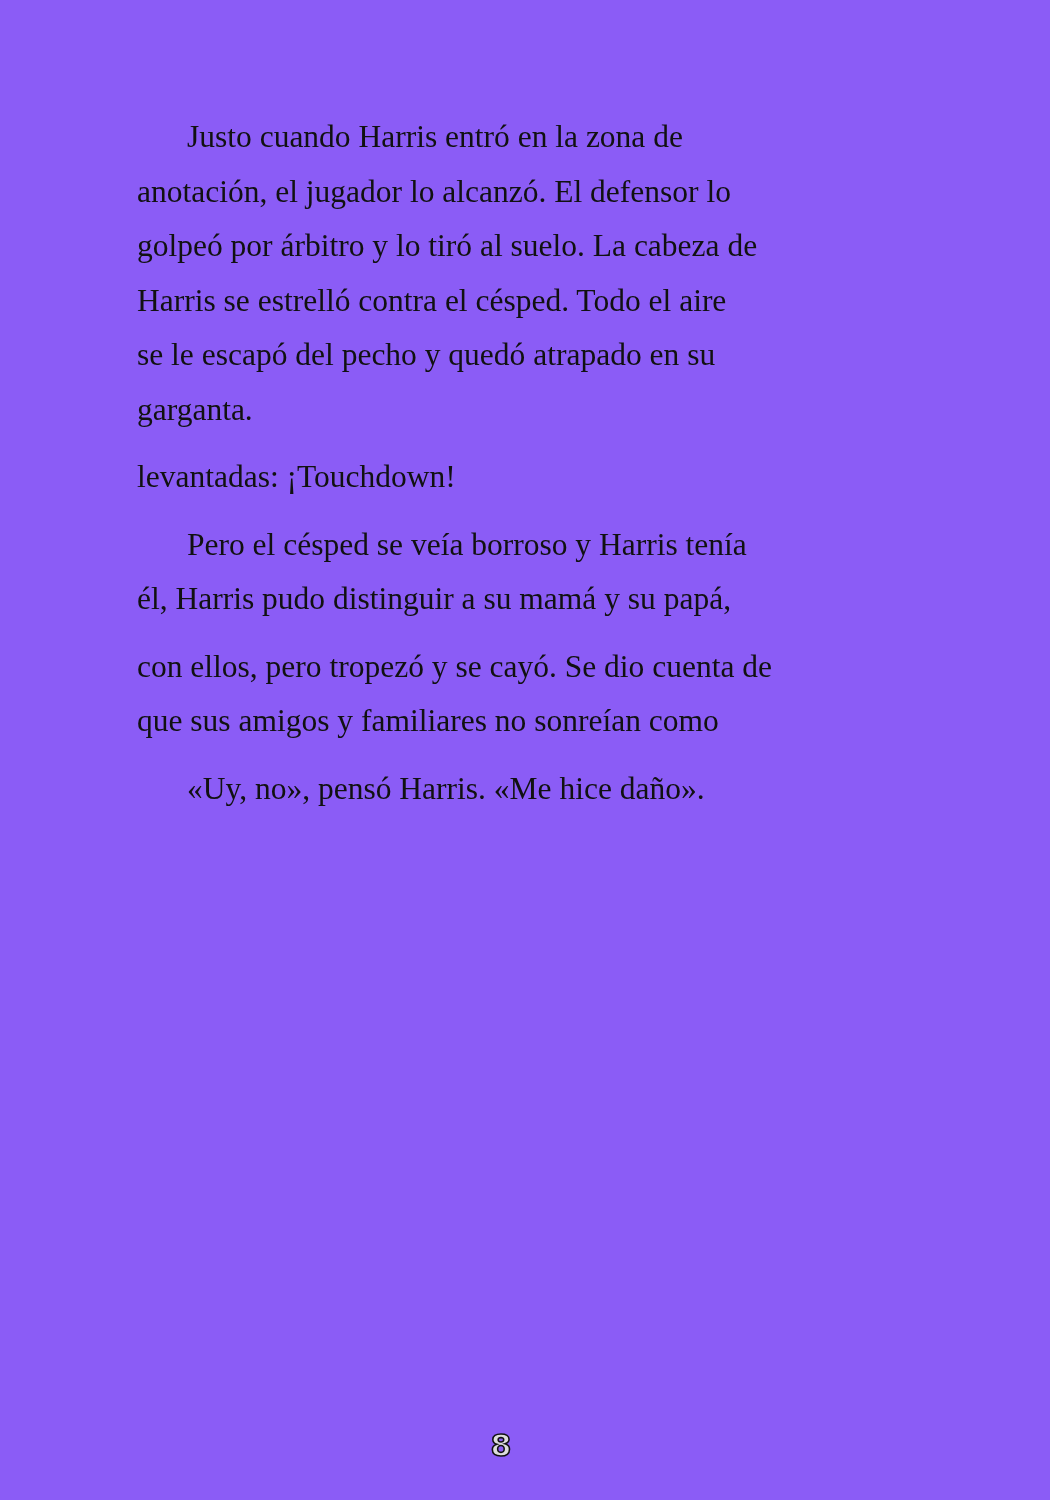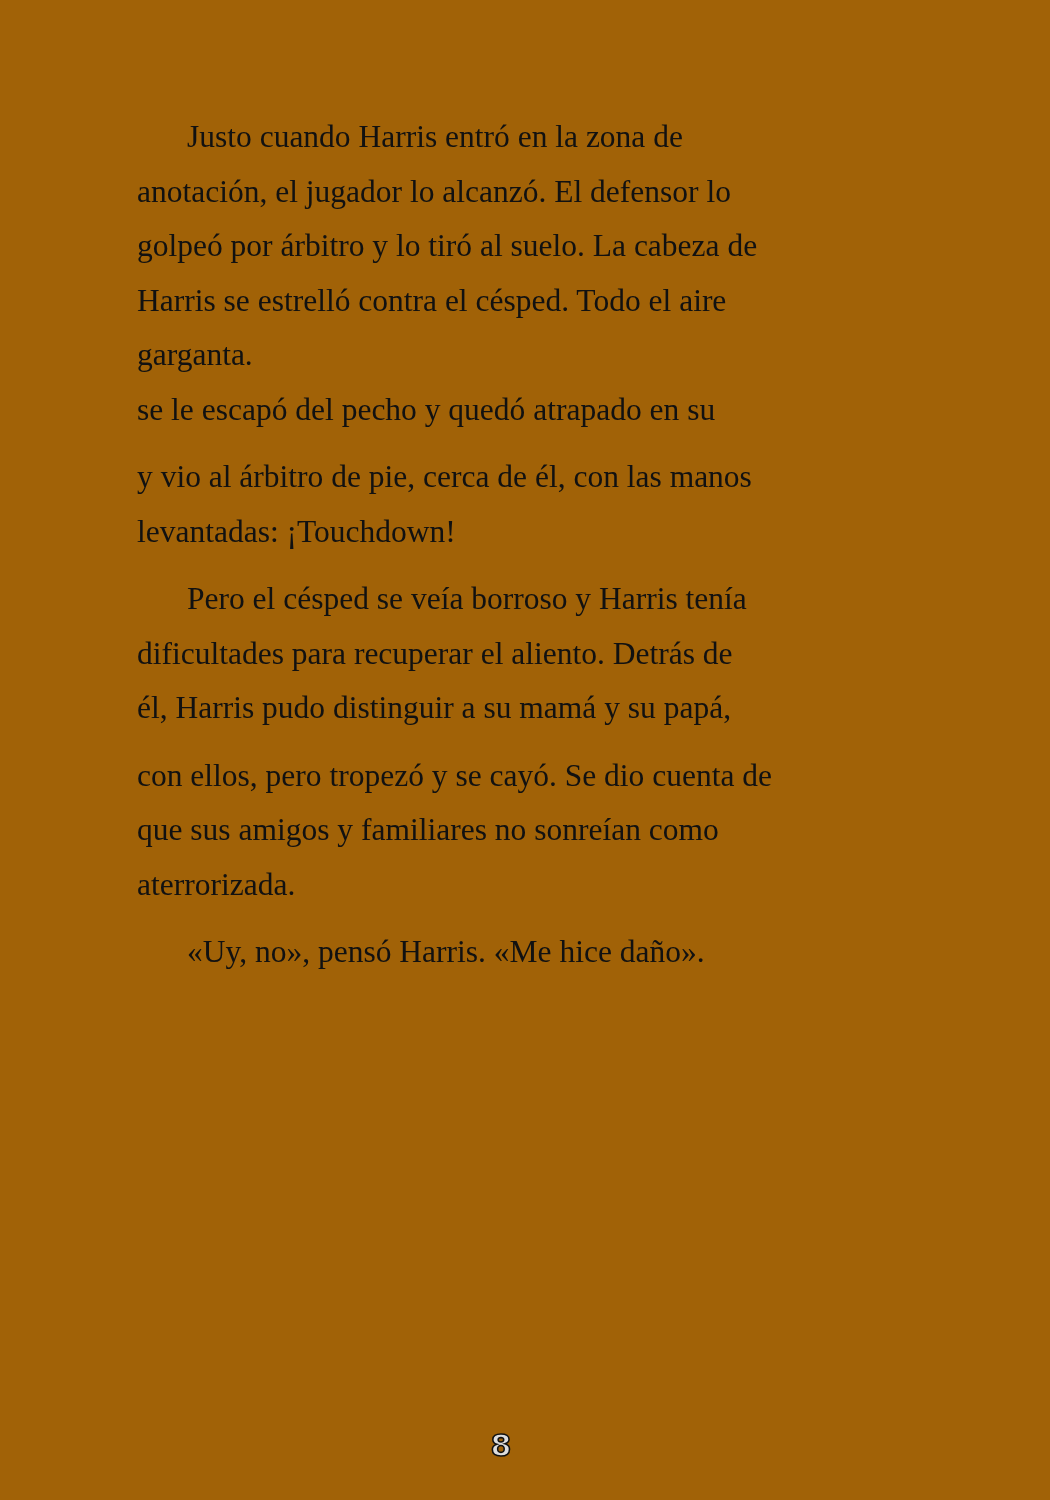--- a/index.html
+++ b/index.html
@@ -12,21 +12,21 @@
       height: 1500px;
       position: relative;
       overflow: hidden;
     }
     .page {
       position: absolute;
       left: 0;
       top: 0;
       width: 1050px;
       height: 1500px;
-      background: #a16207;
+      background: #8b5cf6;
     }
     .text-block {
       position: absolute;
       left: 137px;
       top: 110px;
       width: 780px;
       font-family: "Liberation Serif", serif;
       font-size: 31.5px;
       color: #111111;
       letter-spacing: 0px;
@@ -61,39 +61,36 @@
 <body>
 
 <div class="page">
   <div class="text-block">
 
     <div class="para">
       <span class="line first">Justo cuando Harris entró en la zona de</span>
       <span class="line">anotación, el jugador lo alcanzó. El defensor lo</span>
       <span class="line">golpeó por árbitro y lo tiró al suelo. La cabeza de</span>
       <span class="line">Harris se estrelló contra el césped. Todo el aire</span>
+      <span class="line">se le escapó del pecho y quedó atrapado en su</span>
       <span class="line">garganta.</span>
-      <span class="line">se le escapó del pecho y quedó atrapado en su</span>
     </div>
 
     <div class="para">
-      <span class="line">y vio al árbitro de pie, cerca de él, con las manos</span>
       <span class="line">levantadas: ¡Touchdown!</span>
     </div>
 
     <div class="para">
       <span class="line first">Pero el césped se veía borroso y Harris tenía</span>
-      <span class="line">dificultades para recuperar el aliento. Detrás de</span>
       <span class="line">él, Harris pudo distinguir a su mamá y su papá,</span>
     </div>
 
     <div class="para">
       <span class="line">con ellos, pero tropezó y se cayó. Se dio cuenta de</span>
       <span class="line">que sus amigos y familiares no sonreían como</span>
-      <span class="line">aterrorizada.</span>
     </div>
 
     <div class="para">
       <span class="line first">«Uy, no», pensó Harris. «Me hice daño».</span>
     </div>
 
   </div>
 
   <div class="page-number">8</div>
 </div>

